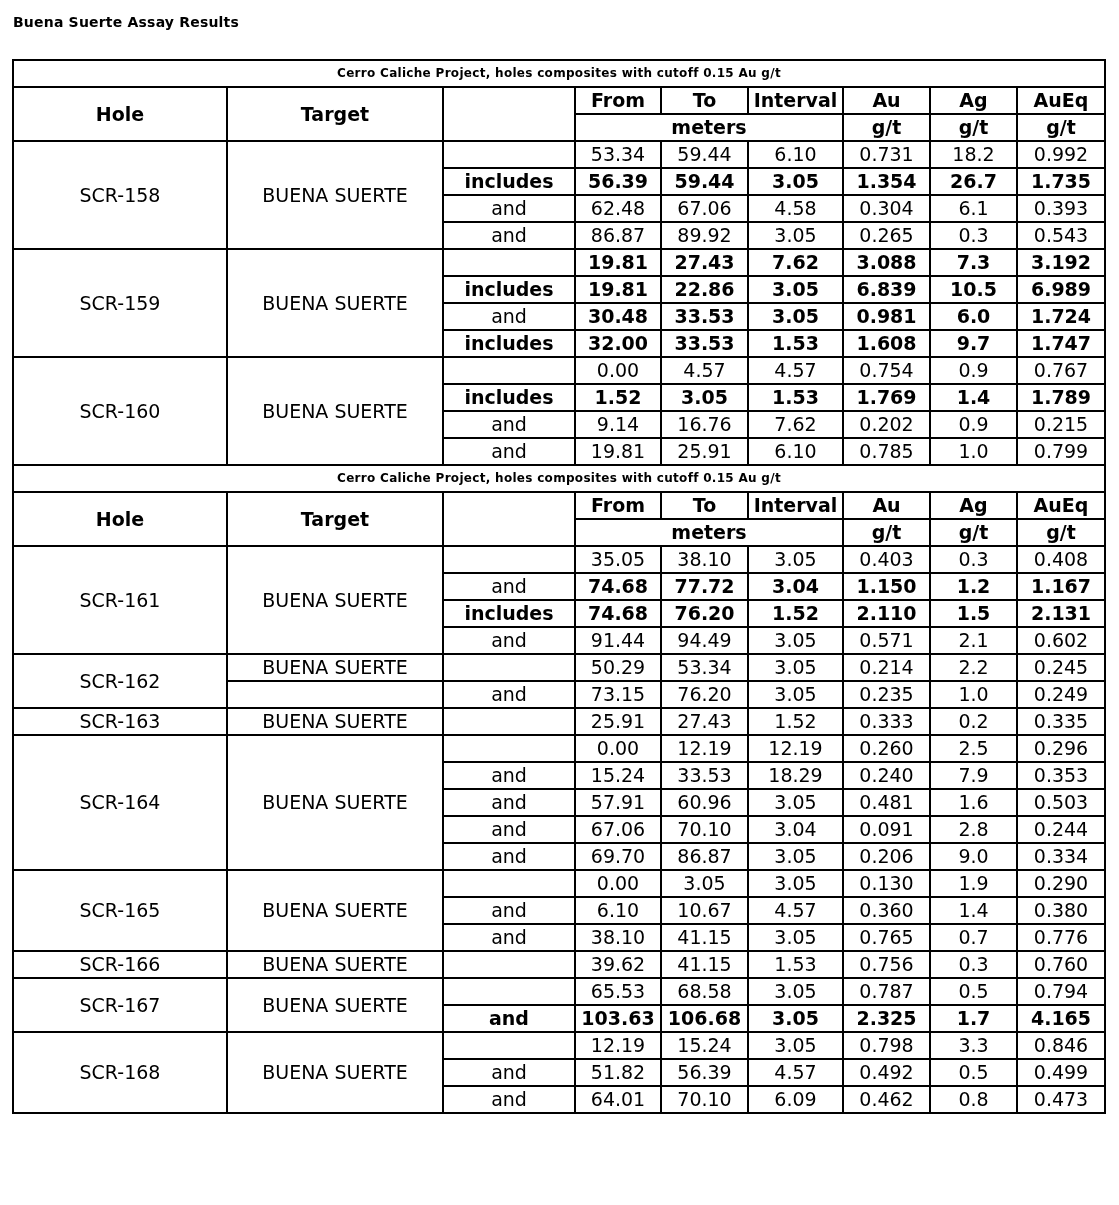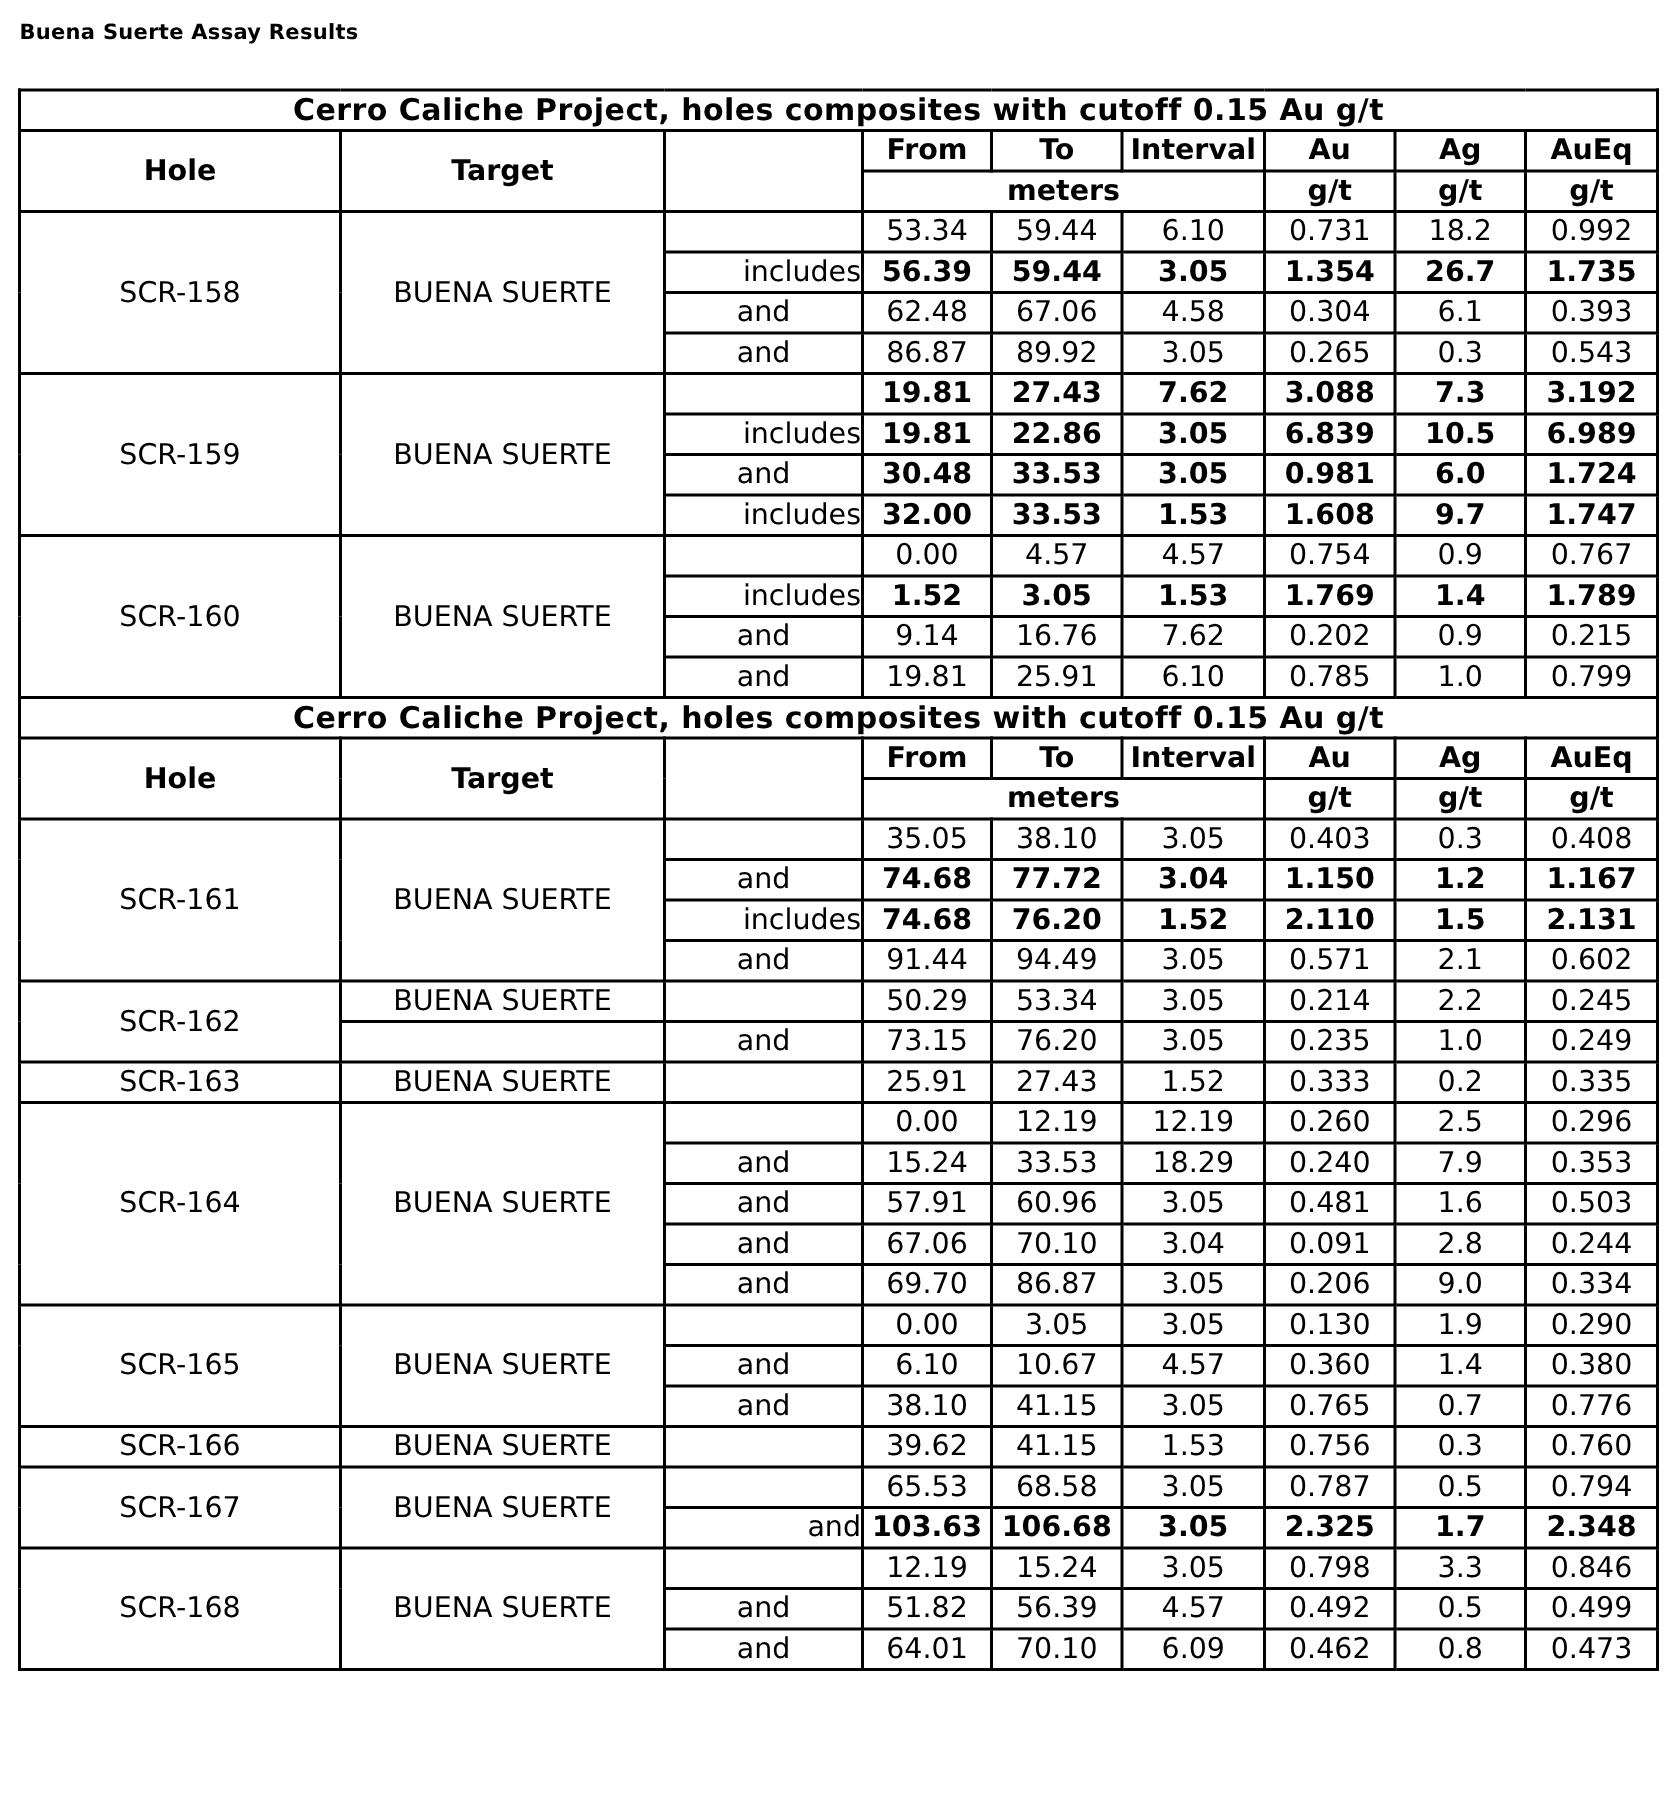--- a/index.html
+++ b/index.html
@@ -1,23 +1,23 @@
 <!DOCTYPE html>
 <html><head>
 <meta charset="utf-8">
 <style>
   html, body { margin: 0; padding: 0; background: #ffffff; }
   body { width: 1119px; height: 1205px; position: relative; font-family: "DejaVu Sans", sans-serif; color: #000; }
   .doc-title { position: absolute; left: 13px; top: 14px; font-size: 14px; font-weight: bold; letter-spacing: 0.2px; }
   table.assay { position: absolute; left: 12px; top: 59px; border-collapse: collapse; table-layout: fixed; width: 1092px; }
   table.assay td { border: 2px solid #000; padding: 0; text-align: center; font-size: 19px; height: 25px; line-height: 25px; white-space: nowrap; overflow: hidden; }
   table.assay td.hdr { font-weight: bold; }
-  table.assay td.caption { font-weight: bold; font-size: 20px; letter-spacing: 0.3px; }
+  table.assay td.caption { font-weight: bold; font-size: 12px; letter-spacing: 0.3px; }
   .bold td.v, td.v.bold { font-weight: bold; }
-  td.lbl.bold { font-weight: normal; text-align: right; }
+  td.lbl.bold { font-weight: bold; }
 </style>
 </head>
 <body>
 
 <div class="doc-title">Buena Suerte Assay Results</div>
 
 <table class="assay" id="assay-table">
   <colgroup>
     <col style="width:214px">
     <col style="width:216px">
@@ -352,21 +352,21 @@
         <td class="v">0.5</td>
         <td class="v">0.794</td>
       </tr>
       <tr>
         <td class="lbl bold">and</td>
         <td class="v bold">103.63</td>
         <td class="v bold">106.68</td>
         <td class="v bold">3.05</td>
         <td class="v bold">2.325</td>
         <td class="v bold">1.7</td>
-        <td class="v bold">2.348</td>
+        <td class="v bold">4.165</td>
       </tr>
       <tr>
         <td rowspan="3">SCR-168</td>
         <td rowspan="3">BUENA SUERTE</td>
         <td class="lbl"></td>
         <td class="v">12.19</td>
         <td class="v">15.24</td>
         <td class="v">3.05</td>
         <td class="v">0.798</td>
         <td class="v">3.3</td>

